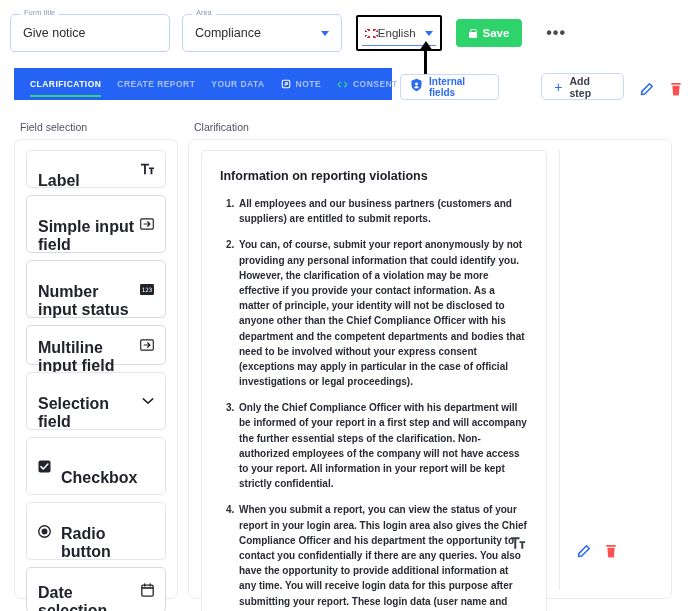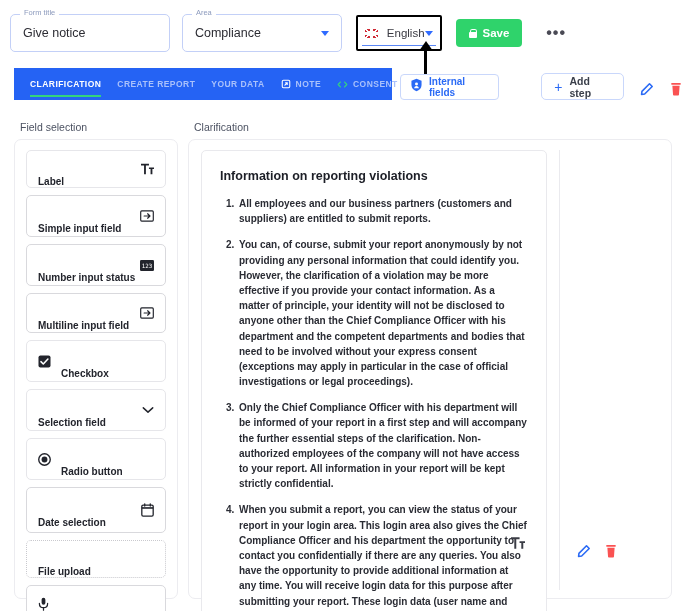--- a/index.html
+++ b/index.html
@@ -64,21 +64,21 @@
       linear-gradient(to right, transparent 38%, #fff 38%, #fff 62%, transparent 62%),
       #cf2a35;
     position: relative; flex: none;
   }
   .flag::before {
     content:""; position:absolute; inset:0;
     background:
       linear-gradient(to bottom right, transparent calc(50% - 0.7px), #fff calc(50% - 0.7px), #fff calc(50% + 0.7px), transparent calc(50% + 0.7px)),
       linear-gradient(to bottom left,  transparent calc(50% - 0.7px), #fff calc(50% - 0.7px), #fff calc(50% + 0.7px), transparent calc(50% + 0.7px));
   }
-  .lang-text { font-size: 11.5px; color: #3a3a42; margin-left: 9px; }
+  .lang-text { font-size: 11.5px; color: #3a3a42; }
 
   .arrow-pointer {
     position: absolute; left: 424px; top: 50px;
     width: 3px; height: 48px; background: #000;
   }
   .arrow-pointer::before {
     content: ""; position: absolute; left: -5.5px; top: -9px;
     width: 0; height: 0;
     border-left: 7px solid transparent;
     border-right: 7px solid transparent;
@@ -167,24 +167,24 @@
     background: #fff;
     padding: 10px 11px;
   }
   .fieldcard {
     border: 1px solid #d9d9dd; border-radius: 5px;
     background: #fff;
     display: flex; align-items: center;
     padding: 0 11px; margin-bottom: 7px;
     cursor: pointer; position: relative;
   }
-  .fieldcard .fname { font-size: 10px; color: #22242c; font-weight: bold; margin-top: 24px; }
+  .fieldcard .fname { font-size: 16px; color: #22242c; font-weight: bold; margin-top: 24px; }
   .fieldcard .ricon { margin-left: auto; display:flex; align-items:center; }
   .fieldcard .licon { margin-right: 10px; display:flex; align-items:center; }
-  .h42 { height: 42px; }
+  .h42 { height: 58px; }
   .h38 { height: 38px; }
   .h46 { height: 46px; }
   .h52 { height: 40px; }
   .soft { border-color: #e6e6ea; }
   .dashed { border-style: dotted; border-color: #c9c9ce; }
 
   
   .outer-card {
     position: absolute; left: 188px; top: 139px;
     width: 484px; height: 460px;
@@ -359,36 +359,36 @@
       <span class="fname">Multiline input field</span>
       <span class="ricon">
         <svg width="14" height="12" viewBox="0 0 18 15" fill="none" stroke="#22242c" stroke-width="1.5">
           <rect x="0.9" y="0.9" width="16.2" height="13.2" rx="1.3"></rect>
           <path d="M5.3 7.5 H12.6 M9.8 4.6 L12.8 7.5 L9.8 10.4" stroke-linecap="round" stroke-linejoin="round"></path>
         </svg>
       </span>
     </div>
 
     <div class="fieldcard soft h42">
+      <span class="fname">Selection field</span>
+      <span class="ricon">
+        <svg width="12" height="8" viewBox="0 0 14 9" fill="none" stroke="#22242c" stroke-width="1.7" stroke-linecap="round" stroke-linejoin="round">
+          <path d="M1.5 2 L7 7 L12.5 2"></path>
+        </svg>
+      </span>
+    </div>
+
+    <div class="fieldcard soft h42">
       <span class="licon">
         <svg width="13" height="13" viewBox="0 0 16 16">
           <rect x="0.6" y="0.6" width="14.8" height="14.8" rx="2.4" fill="#22242c"></rect>
           <path d="M3.6 8.2 L6.5 11 L12.2 4.9" fill="none" stroke="#ffffff" stroke-width="1.9" stroke-linecap="round" stroke-linejoin="round"></path>
         </svg>
       </span>
       <span class="fname">Checkbox</span>
-    </div>
-
-    <div class="fieldcard soft h42">
-      <span class="fname">Selection field</span>
-      <span class="ricon">
-        <svg width="12" height="8" viewBox="0 0 14 9" fill="none" stroke="#22242c" stroke-width="1.7" stroke-linecap="round" stroke-linejoin="round">
-          <path d="M1.5 2 L7 7 L12.5 2"></path>
-        </svg>
-      </span>
     </div>
 
     <div class="fieldcard soft h42">
       <span class="licon">
         <svg width="13" height="13" viewBox="0 0 16 16">
           <circle cx="8" cy="8" r="7.1" fill="none" stroke="#22242c" stroke-width="1.7"></circle>
           <circle cx="8" cy="8" r="3.6" fill="#22242c"></circle>
         </svg>
       </span>
       <span class="fname">Radio button</span>

